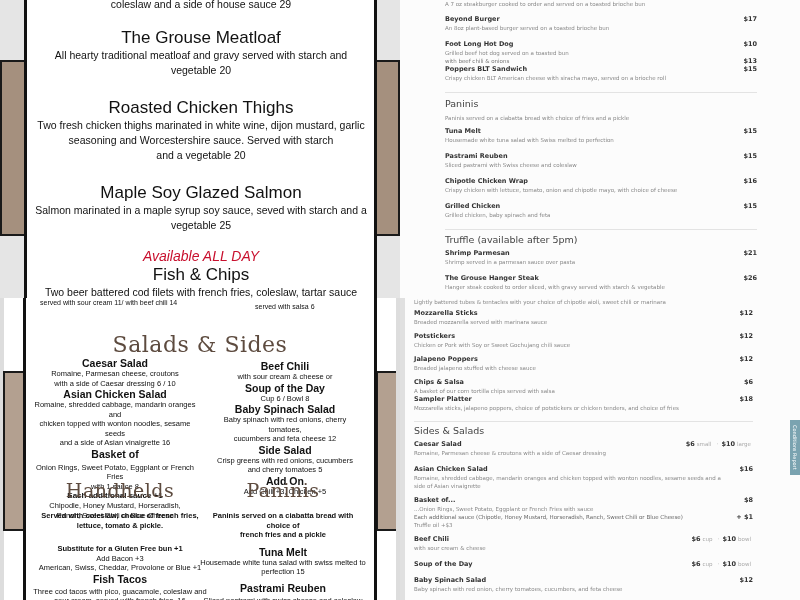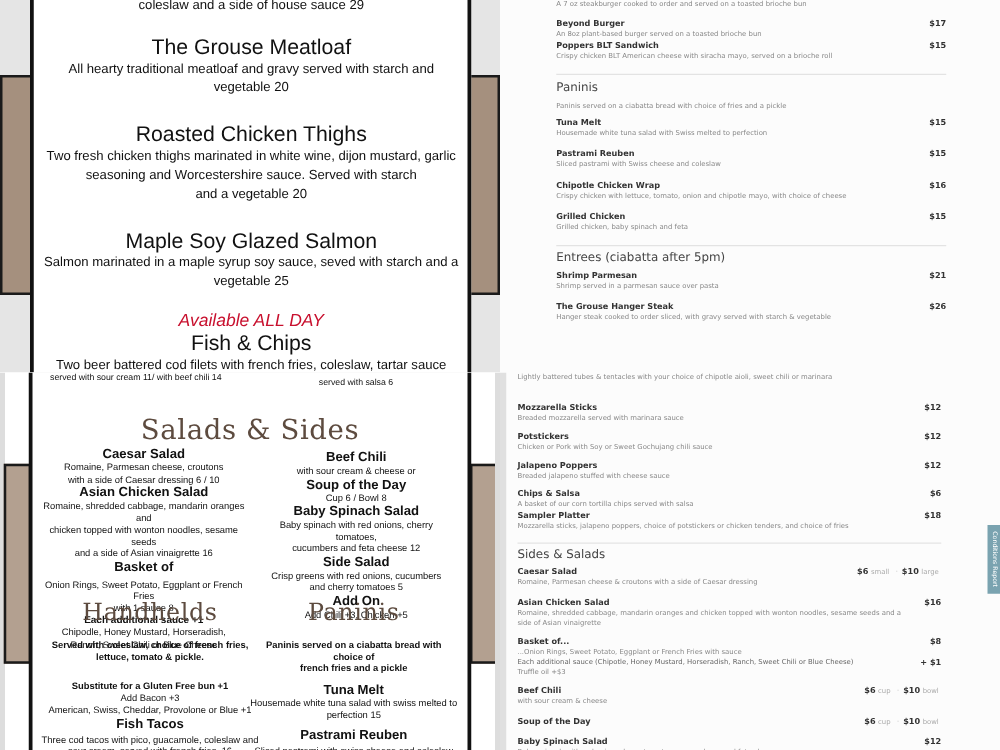--- a/index.html
+++ b/index.html
@@ -75,20 +75,29 @@
 <div class="quad" id="q-tr">
   <div class="wm" style="left:45px; width:312px; top:0;">
     <div class="wm-desc" style="margin-top:0;">A 7 oz steakburger cooked to order and served on a toasted brioche bun</div>
 
     <div class="wm-row" style="margin-top:7px;">
       <div class="wm-name">Beyond Burger</div>
       <div class="wm-desc">An 8oz plant-based burger served on a toasted brioche bun</div>
       <div class="wm-price">$17</div>
     </div>
 
+    <div class="wm-row" style="margin-top:8px;">
+      <div class="wm-name">Foot Long Hot Dog</div>
+      <div class="wm-desc">Grilled beef hot dog served on a toasted bun</div>
+      <div class="wm-price">$10</div>
+      <div style="position:relative;">
+        <div class="wm-desc" style="color:#777;">with beef chili &amp; onions</div>
+        <div class="wm-price">$13</div>
+      </div>
+    </div>
 
     <div class="wm-row">
       <div class="wm-name">Poppers BLT Sandwich</div>
       <div class="wm-desc">Crispy chicken BLT American cheese with siracha mayo, served on a brioche roll</div>
       <div class="wm-price">$15</div>
     </div>
 
     <div class="wm-hr" style="margin-top:10px;"></div>
     <div class="wm-sec" style="margin-top:4px;">Paninis</div>
     <div class="wm-desc" style="margin-top:3px;">Paninis served on a ciabatta bread with choice of fries and a pickle</div>
@@ -108,21 +117,21 @@
       <div class="wm-desc">Crispy chicken with lettuce, tomato, onion and chipotle mayo, with choice of cheese</div>
       <div class="wm-price">$16</div>
     </div>
     <div class="wm-row" style="margin-top:8px;">
       <div class="wm-name">Grilled Chicken</div>
       <div class="wm-desc">Grilled chicken, baby spinach and feta</div>
       <div class="wm-price">$15</div>
     </div>
 
     <div class="wm-hr" style="margin-top:10px;"></div>
-    <div class="wm-sec" style="margin-top:3px;">Entrees (ciabatta after 5pm)</div>
+    <div class="wm-sec" style="margin-top:3px;">Truffle (available after 5pm)</div>
 
     <div class="wm-row" style="margin-top:2px;">
       <div class="wm-name">Shrimp Parmesan</div>
       <div class="wm-desc">Shrimp served in a parmesan sauce over pasta</div>
       <div class="wm-price">$21</div>
     </div>
     <div class="wm-row" style="margin-top:8px;">
       <div class="wm-name">The Grouse Hanger Steak</div>
       <div class="wm-desc">Hanger steak cooked to order sliced, with gravy served with starch &amp; vegetable</div>
       <div class="wm-price">$26</div>
@@ -200,21 +209,21 @@
     <div class="bl-desc" style="margin-top:2px;">Sliced pastrami with swiss cheese and coleslaw</div>
 
   </div>
 </div>
 
 <div class="quad" id="q-br">
   <div style="position:absolute; left:0; top:0; width:5px; height:302px; background:#e0e0e0;"></div>
   <div class="wm" style="left:14px; width:339px; top:0;">
     <div class="wm-desc" style="margin-top:0;">Lightly battered tubes &amp; tentacles with your choice of chipotle aioli, sweet chili or marinara</div>
 
-    <div class="wm-row" style="margin-top:16px;">
+    <div class="wm-row" style="margin-top:3px;">
       <div class="wm-name">Mozzarella Sticks</div>
       <div class="wm-desc">Breaded mozzarella served with marinara sauce</div>
       <div class="wm-price">$12</div>
     </div>
     <div class="wm-row" style="margin-top:6px;">
       <div class="wm-name">Potstickers</div>
       <div class="wm-desc">Chicken or Pork with Soy or Sweet Gochujang chili sauce</div>
       <div class="wm-price">$12</div>
     </div>
     <div class="wm-row" style="margin-top:6px;">

